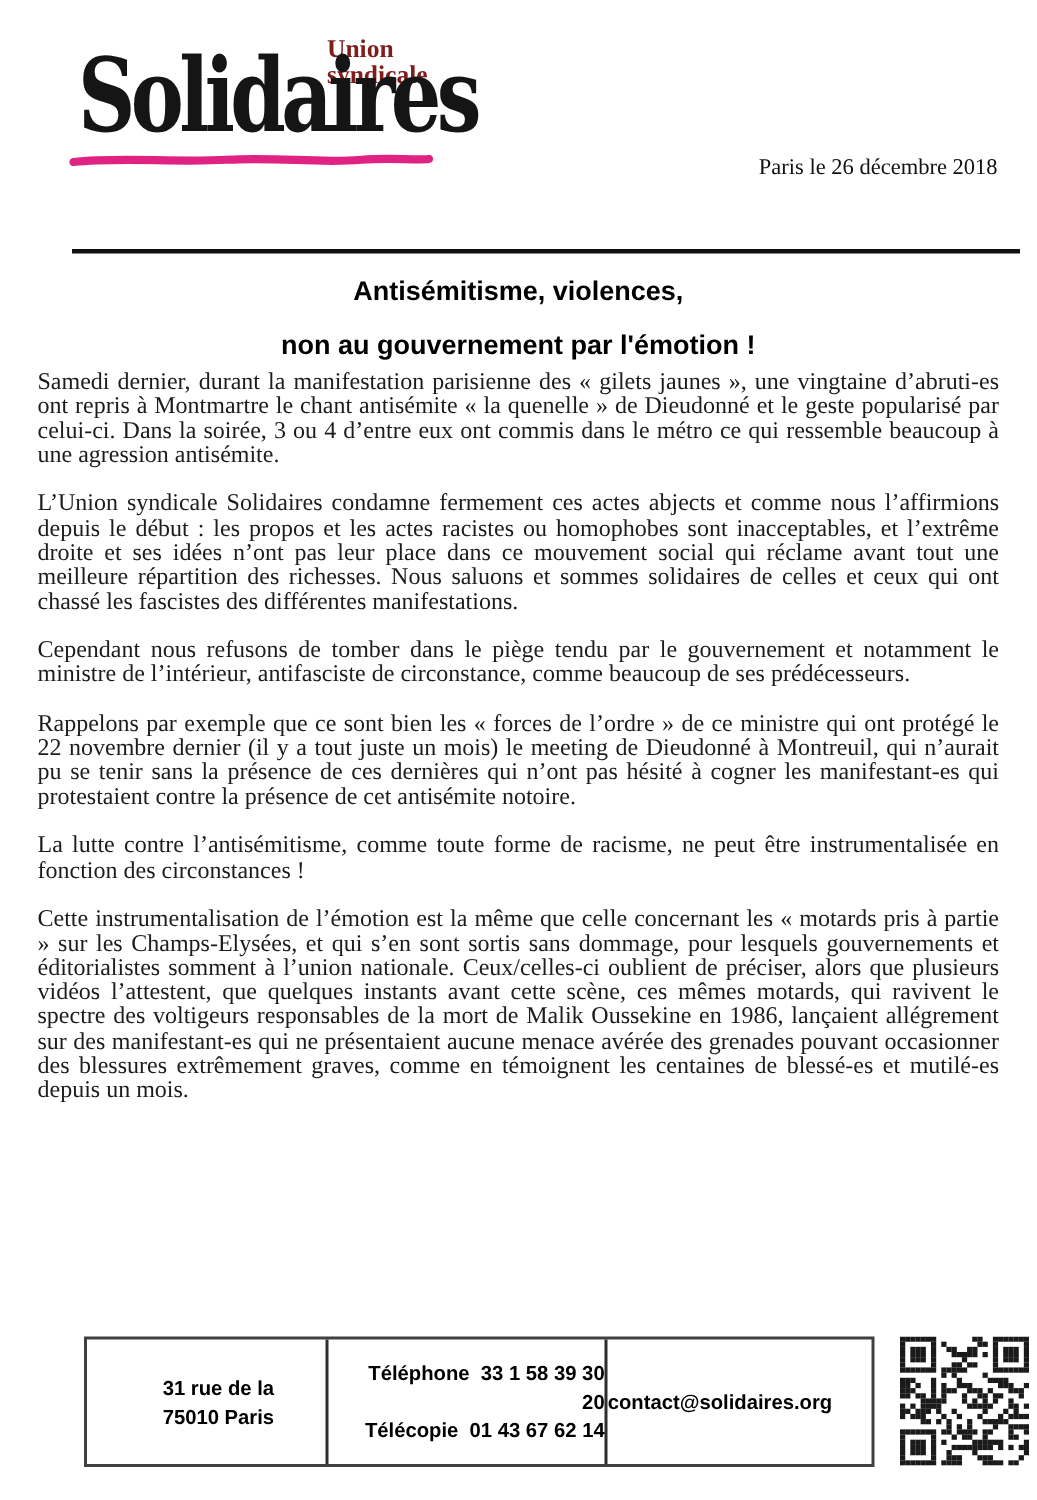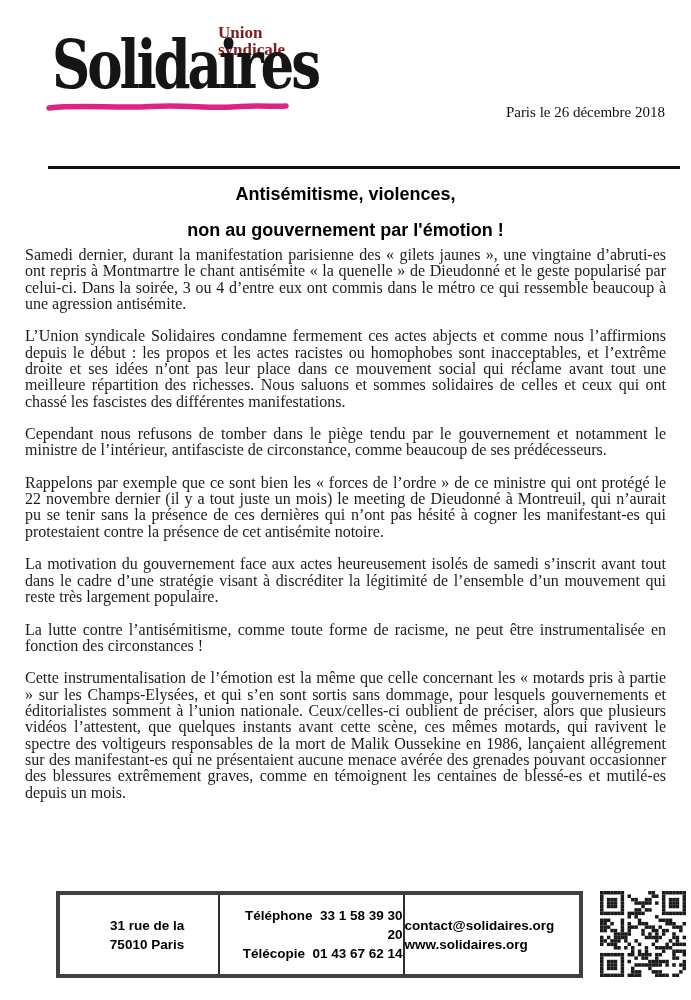--- a/index.html
+++ b/index.html
@@ -53,21 +53,21 @@
     font-size:16px;line-height:16.3px;
     text-align:justify;color:#1c1c1c;
   }
   .doc-body p{margin:0 0 16.3px 0;}
   .doc-body p.tight{margin-bottom:16px;}
 
   
   .footer-table{
     position:absolute;left:56px;top:891px;
     width:527px;height:87px;
-    border:4px solid #404040;
+    border:2px solid #404040;
     box-sizing:border-box;
     display:flex;
     font-family:"Liberation Sans", sans-serif;
     font-weight:bold;font-size:13.5px;line-height:19px;color:#000;padding-left:16px;
   }
   .footer-cell{
     display:flex;flex-direction:column;justify-content:center;
     box-sizing:border-box;white-space:pre-wrap;
   }
   .footer-cell.address{width:151px;text-align:center;border-right:2px solid #2e2e2e;}
@@ -101,37 +101,35 @@
   <div class="doc-title">
     <div>Antisémitisme, violences,</div>
     <div>non au gouvernement par l'émotion !</div>
   </div>
 
   <div class="doc-body">
     <p>Samedi dernier, durant la manifestation parisienne des « gilets jaunes », une vingtaine d’abruti-es ont repris à Montmartre le chant antisémite « la quenelle » de Dieudonné et le geste popularisé par celui-ci. Dans la soirée, 3 ou 4 d’entre eux ont commis dans le métro ce qui ressemble beaucoup à une agression antisémite.</p>
     <p class="tight">L’Union syndicale Solidaires condamne fermement ces actes abjects et comme nous l’affirmions depuis le début : les propos et les actes racistes ou homophobes sont inacceptables, et l’extrême droite et ses idées n’ont pas leur place dans ce mouvement social qui réclame avant tout une meilleure répartition des richesses. Nous saluons et sommes solidaires de celles et ceux qui ont chassé les fascistes des différentes manifestations.</p>
     <p>Cependant nous refusons de tomber dans le piège tendu par le gouvernement et notamment le ministre de l’intérieur, antifasciste de circonstance, comme beaucoup de ses prédécesseurs.</p>
     <p>Rappelons par exemple que ce sont bien les « forces de l’ordre » de ce ministre qui ont protégé le 22 novembre dernier (il y a tout juste un mois) le meeting de Dieudonné à Montreuil, qui n’aurait pu se tenir sans la présence de ces dernières qui n’ont pas hésité à cogner les manifestant-es qui protestaient contre la présence de cet antisémite notoire.</p>
-    <p>La motivation du gouvernement face aux actes heureusement isolés de samedi s’inscrit avant tout dans le cadre d’une stratégie visant à discréditer la légitimité de l’ensemble d’un mouvement qui reste très largement populaire.</p>
     <p>La lutte contre l’antisémitisme, comme toute forme de racisme, ne peut être instrumentalisée en fonction des circonstances !</p>
     <p>Cette instrumentalisation de l’émotion est la même que celle concernant les « motards pris à partie » sur les Champs-Elysées, et qui s’en sont sortis sans dommage, pour lesquels gouvernements et éditorialistes somment à l’union nationale. Ceux/celles-ci oublient de préciser, alors que plusieurs vidéos l’attestent, que quelques instants avant cette scène, ces mêmes motards, qui ravivent le spectre des voltigeurs responsables de la mort de Malik Oussekine en 1986, lançaient allégrement sur des manifestant-es qui ne présentaient aucune menace avérée des grenades pouvant occasionner des blessures extrêmement graves, comme en témoignent les centaines de blessé-es et mutilé-es depuis un mois.</p>
   </div>
 
   <div class="footer-table">
     <div class="footer-cell address">
       <div>31 rue de la</div>
       <div>75010 Paris</div>
     </div>
     <div class="footer-cell phones">
       <div>Téléphone  33 1 58 39 30 20</div>
       <div>Télécopie  01 43 67 62 14</div>
     </div>
     <div class="footer-cell web">
       <div>contact@solidaires.org</div>
-      <div>www.solidaires.org</div>
     </div>
   </div>
 
   <div class="qr">
     <svg id="qr" width="86" height="86" viewBox="0 0 86 86" xmlns="http://www.w3.org/2000/svg">
         <rect x="0.00" y="0.00" width="3.49" height="3.49"></rect>
         <rect x="3.44" y="0.00" width="3.49" height="3.49"></rect>
         <rect x="6.88" y="0.00" width="3.49" height="3.49"></rect>
         <rect x="10.32" y="0.00" width="3.49" height="3.49"></rect>
         <rect x="13.76" y="0.00" width="3.49" height="3.49"></rect>

